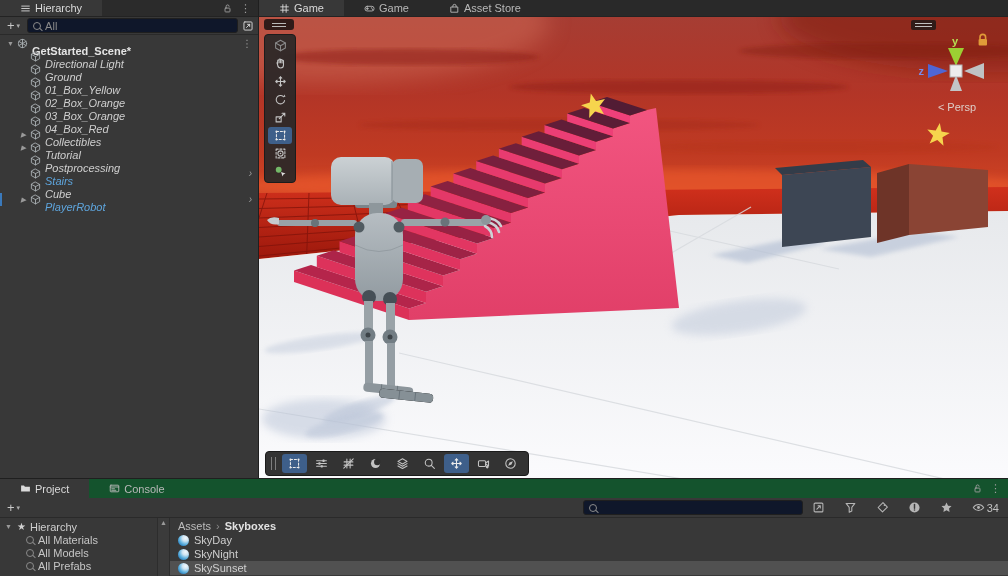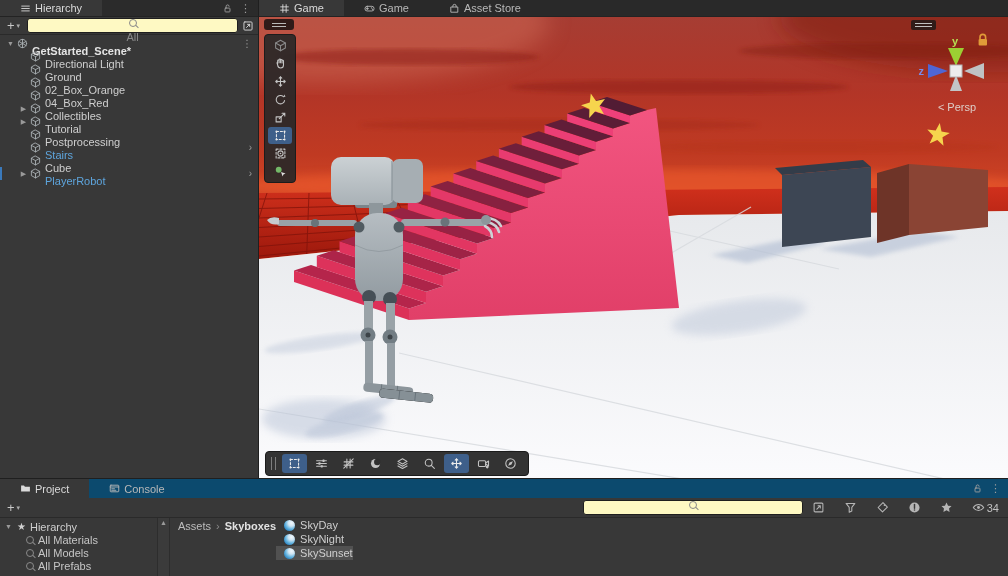--- a/index.html
+++ b/index.html
@@ -9,22 +9,22 @@
   .top{display:flex;height:478px;min-height:478px;}
 
   
   .ic{width:12px;height:12px;display:block;}
   .tabbar{height:16px;background:#2b2b2b;display:flex;align-items:stretch;flex:none;border-bottom:1px solid #232323;}
   .tab{display:flex;align-items:center;gap:4px;padding:0 20px;color:#b8b8b8;cursor:default;}
   .tab .ic{width:11px;height:11px;}
   .tab.active{background:#383838;color:#dadada;}
   .hdr-icons{margin-left:auto;display:flex;align-items:center;gap:7px;padding-right:7px;color:#9f9f9f;}
   .kebab{font-size:11px;color:#9f9f9f;line-height:1;}
-  .searchbox{height:13px;background:#fef9c3;border:1px solid #1f1f1f;border-radius:3px;
-             display:flex;align-items:center;gap:4px;padding:0 5px;color:#8a8a8a;flex-direction:column;}
+  .searchbox{height:13px;background:#0f172a;border:1px solid #1f1f1f;border-radius:3px;
+             display:flex;align-items:center;gap:4px;padding:0 5px;color:#8a8a8a;}
   .mag{width:6px;height:6px;border:1px solid #8a8a8a;border-radius:50%;position:relative;flex:none;}
   .mag::after{content:"";position:absolute;width:4px;height:1px;background:#8a8a8a;
               transform:rotate(45deg);right:-3px;bottom:-1px;}
   .plusbtn{color:#c8c8c8;display:flex;align-items:center;gap:2px;font-size:13px;padding:0 3px;}
   .plusbtn .caret{font-size:7px;color:#ababab;}
 
   
   .left-panel{width:258px;min-width:258px;background:#383838;border-right:1px solid #1f1f1f;
               display:flex;flex-direction:column;}
   .htoolbar{height:17px;display:flex;align-items:center;gap:4px;padding:0 4px;
@@ -32,21 +32,21 @@
   .htoolbar .searchbox{flex:1;}
   .tree{flex:1;overflow:hidden;padding-top:2px;}
   .hrow{height:13px;display:flex;align-items:center;position:relative;padding-left:4px;white-space:nowrap;}
   .hrow .arr{width:13px;font-size:7px;color:#999;text-align:center;flex:none;}
   .hrow .ic{width:11px;height:11px;margin-right:4px;flex:none;color:#aab0b4;}
   .hrow .ic.prefab{color:#41b5ea;}
   .hrow .ic.scene{color:#d6d6d6;}
   .hrow .lbl{color:#cfcfcf;margin-top:15px;}
   .hrow .lbl.bold{font-weight:bold;color:#e4e4e4;}
   .hrow .lbl.blue{color:#5ea5dd;}
-  .hrow.indent{padding-left:17px;}
+  .hrow.indent{padding-left:17px;font-style:italic;}
   .selbar{position:absolute;left:0;top:0;bottom:0;width:2px;background:#3a79bb;}
   .rowend{margin-left:auto;padding-right:6px;color:#9a9a9a;font-size:10px;}
 
   
   .scene-panel{flex:1;display:flex;flex-direction:column;min-width:0;}
   .viewport{position:relative;flex:1;overflow:hidden;background:#b33527;}
   .viewport > svg.scene{position:absolute;left:0;top:0;}
   .tools-overlay{position:absolute;left:5px;top:2px;width:32px;}
   .tools-handle{width:30px;height:11px;background:rgba(24,18,18,.85);border-radius:3px;
                 display:flex;flex-direction:column;justify-content:center;gap:2px;align-items:center;margin-bottom:4px;}
@@ -59,36 +59,36 @@
   .tbtn svg{width:13px;height:13px;}
   .btools{position:absolute;left:6px;bottom:2px;height:23px;background:rgba(40,40,40,.95);
           border:1px solid #1b1b1b;border-radius:4px;display:flex;align-items:center;padding:0 5px;gap:2px;}
   .btools .grip{width:3px;height:13px;border-left:1px solid #7d7d7d;border-right:1px solid #7d7d7d;margin-right:4px;}
   .bbtn{width:25px;height:19px;border-radius:3px;display:flex;align-items:center;justify-content:center;color:#c4c4c4;}
   .bbtn.active{background:#3e5f8a;color:#eaeaea;}
   .bbtn svg{width:13px;height:13px;}
 
   
   .bottom{height:98px;display:flex;flex-direction:column;border-top:1px solid #1f1f1f;}
-  .btabs{height:19px;background:#0c4a6e;display:flex;align-items:stretch;flex:none;justify-content:center;}
+  .btabs{height:19px;background:#14532d;display:flex;align-items:stretch;flex:none;justify-content:center;}
   .ptoolbar{height:19px;background:#383838;border-bottom:1px solid #2a2a2a;display:flex;
             align-items:center;gap:4px;padding:0 4px;flex:none;}
   .ptoolbar .searchbox{width:208px;margin-left:auto;}
   .picons{display:flex;align-items:flex-start;gap:19px;color:#b5b5b5;padding:0 5px;}
   .picon{display:flex;align-items:center;gap:2px;color:#b5b5b5;}
   .picon .cnt{color:#c2c2c2;}
   .pcontent{flex:1;display:flex;min-height:0;}
   .pleft{width:157px;min-width:157px;padding-top:2px;}
   .frow{height:13px;display:flex;align-items:center;gap:4px;padding-left:4px;color:#cfcfcf;}
   .frow .arr{font-size:7px;color:#999;width:9px;text-align:center;}
   .frow.item{padding-left:26px;color:#c6c6c6;}
   .fstar{color:#d0d0d0;font-size:10px;line-height:1;}
   .pscroll{width:11px;background:#3b3b3b;border-left:1px solid #2d2d2d;border-right:1px solid #2d2d2d;}
   .pscroll .up{color:#9a9a9a;font-size:7px;text-align:center;margin-top:1px;}
-  .pright{flex:1;display:flex;flex-direction:row;min-width:0;}
+  .pright{flex:1;display:flex;flex-direction:column;min-width:0;}
   .crumbs{height:15px;display:flex;align-items:center;gap:5px;padding-left:8px;flex:none;}
   .crumb-root{color:#bdbdbd;}
   .crumb-sep{color:#8a8a8a;}
   .crumb-cur{color:#e2e2e2;font-weight:bold;}
   .arow{height:14px;display:flex;align-items:center;gap:5px;padding-left:8px;color:#cfcfcf;}
   .arow.sel{background:#515151;}
   .sphere{width:11px;height:11px;border-radius:50%;flex:none;
     background:radial-gradient(circle at 68% 28%, #f2f8fc 0%, #cfe4f2 28%, #66b5e0 55%, #1f77b8 85%, #145a8e 100%);}
 </style>
 </head>
@@ -166,21 +166,41 @@
             <span class="lbl  ">Ground</span>
           </div>
           <div class="hrow indent">
             <span class="arr"></span>
             <span class="ic ">
               <svg class="ic" style="" viewBox="0 0 16 16" fill="none" stroke="currentColor" stroke-width="1.3" stroke-linecap="round" stroke-linejoin="round">
                 <path d="M8 1.6 14 4.9v6.2L8 14.4 2 11.1V4.9z"></path>
                 <path d="M2 4.9 8 8.2l6-3.3M8 8.2v6.2"></path>
               </svg>
             </span>
+            <span class="lbl  ">01_Box_Yellow</span>
+          </div>
+          <div class="hrow indent">
+            <span class="arr"></span>
+            <span class="ic ">
+              <svg class="ic" style="" viewBox="0 0 16 16" fill="none" stroke="currentColor" stroke-width="1.3" stroke-linecap="round" stroke-linejoin="round">
+                <path d="M8 1.6 14 4.9v6.2L8 14.4 2 11.1V4.9z"></path>
+                <path d="M2 4.9 8 8.2l6-3.3M8 8.2v6.2"></path>
+              </svg>
+            </span>
             <span class="lbl  ">02_Box_Orange</span>
+          </div>
+          <div class="hrow indent">
+            <span class="arr"></span>
+            <span class="ic ">
+              <svg class="ic" style="" viewBox="0 0 16 16" fill="none" stroke="currentColor" stroke-width="1.3" stroke-linecap="round" stroke-linejoin="round">
+                <path d="M8 1.6 14 4.9v6.2L8 14.4 2 11.1V4.9z"></path>
+                <path d="M2 4.9 8 8.2l6-3.3M8 8.2v6.2"></path>
+              </svg>
+            </span>
+            <span class="lbl  ">03_Box_Orange</span>
           </div>
           <div class="hrow indent">
             <span class="arr"></span>
             <span class="ic ">
               <svg class="ic" style="" viewBox="0 0 16 16" fill="none" stroke="currentColor" stroke-width="1.3" stroke-linecap="round" stroke-linejoin="round">
                 <path d="M8 1.6 14 4.9v6.2L8 14.4 2 11.1V4.9z"></path>
                 <path d="M2 4.9 8 8.2l6-3.3M8 8.2v6.2"></path>
               </svg>
             </span>
             <span class="lbl  ">04_Box_Red</span>

